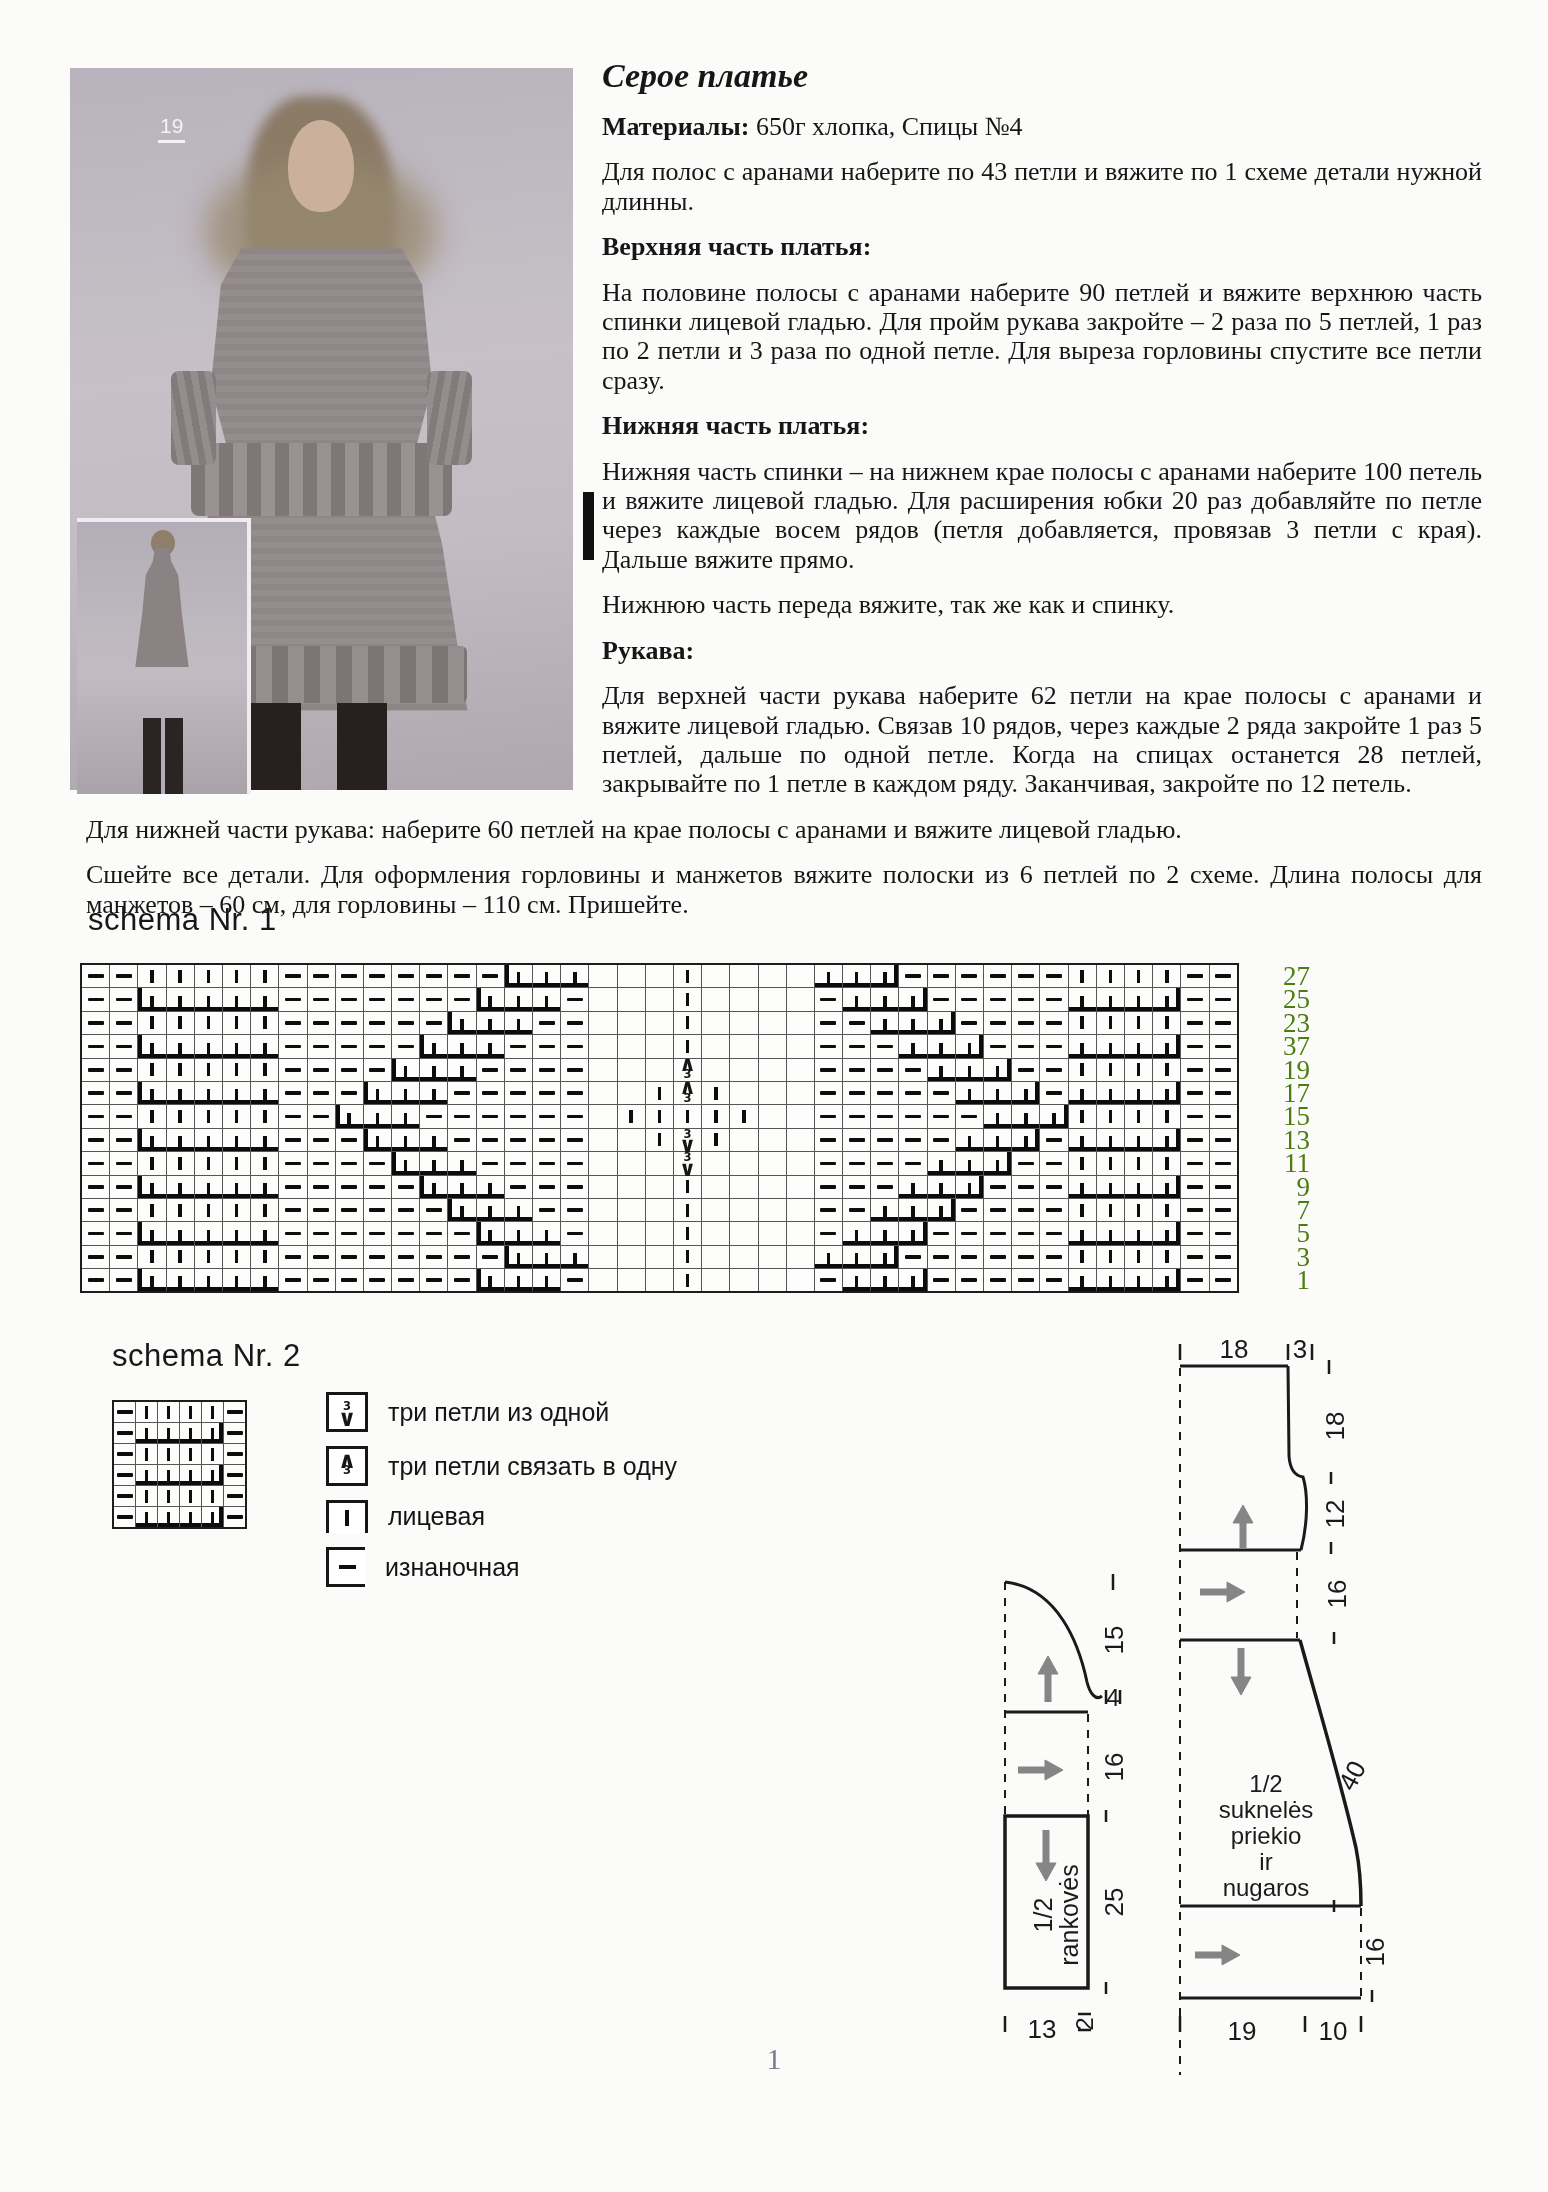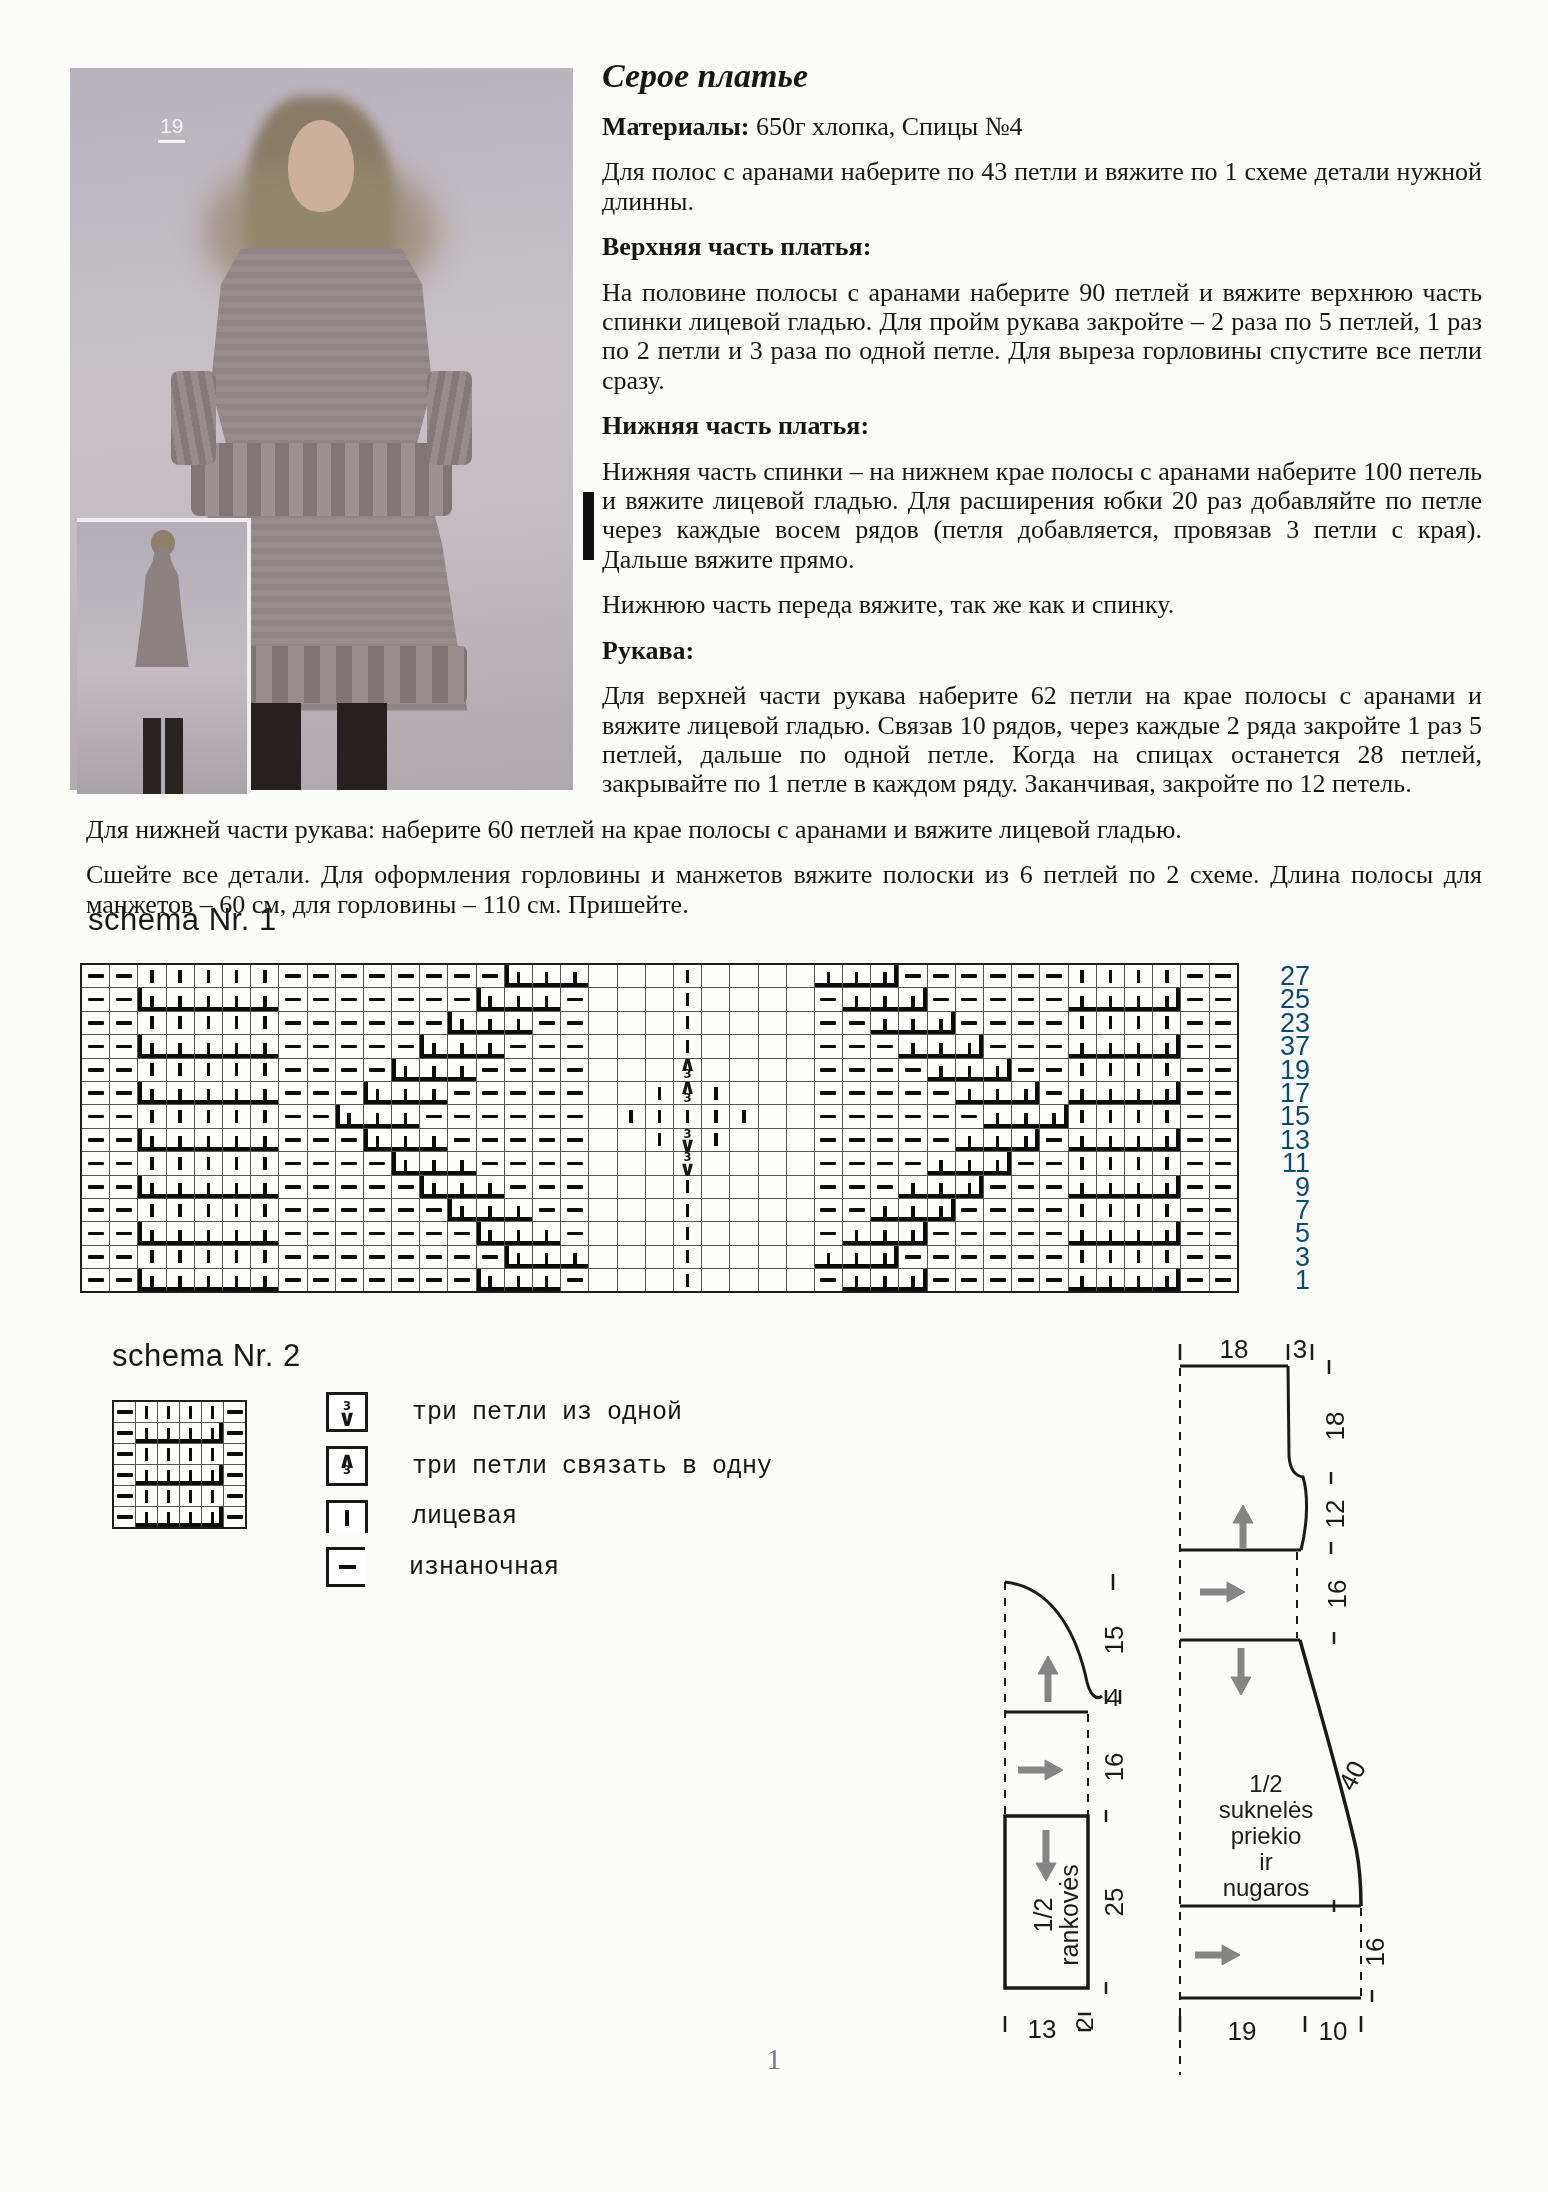--- a/index.html
+++ b/index.html
@@ -49,31 +49,31 @@
   .cell.bb{box-shadow:inset 0 -4px 0 #0b0b0b;align-items:flex-end;}
   .cell.bl{box-shadow:inset 0 -4px 0 #0b0b0b,inset 4px 0 0 #0b0b0b;}
   .cell.br{box-shadow:inset 0 -4px 0 #0b0b0b,inset -4px 0 0 #0b0b0b;}
   .cell i{display:block;}
   .cell .dash{width:16px;height:3.6px;background:#0d0d0d;border-radius:1px;}
   .cell .bar{width:3.6px;height:13px;background:#0d0d0d;}
   .cell.bb .bar{height:15px;}
   .tri{display:flex;flex-direction:column;align-items:center;line-height:.5;font-family:"DejaVu Sans",sans-serif;font-weight:bold;}
   .tri .ch{font-size:21px;}
   .tri em{font-style:normal;font-size:11.5px;line-height:1;}
-  .nums{position:absolute;display:flex;flex-direction:column;font-family:Liberation Sans, sans-serif;
-        font-size:27px;color:#0c4a6e;text-align:right;width:58px;}
+  .nums{position:absolute;display:flex;flex-direction:column;font-family:Liberation Serif, serif;
+        font-size:27px;color:#4d7c0f;text-align:right;width:58px;}
   .nums span{height:23.4px;line-height:23.4px;display:block;}
 
   
   .legend{position:absolute;left:326px;top:1392px;display:flex;flex-direction:column;gap:14px;}
   .lg-row{display:flex;align-items:center;gap:20px;}
   .lbox{width:36px;height:34px;border:3px solid #161616;background:#fff;display:flex;align-items:center;justify-content:center;flex:none;}
   .lbox.open-b{border-bottom:none;height:30px;}
   .lbox.open-r{border-right:none;}
-  .lg-label{font-family:Liberation Mono, monospace;font-size:25px;color:#141414;margin-left:24px;}
+  .lg-label{font-family:Liberation Sans, sans-serif;font-size:25px;color:#141414;}
 
   
   .schem{position:absolute;left:960px;top:1330px;}
   .schem text{font-family:"Liberation Sans",sans-serif;fill:#1a1a1a;}
 
   .page-number{position:absolute;left:0;top:2042px;width:1548px;text-align:center;font-size:30px;color:#80768d;}
 </style>
 </head>
 <body>
 

